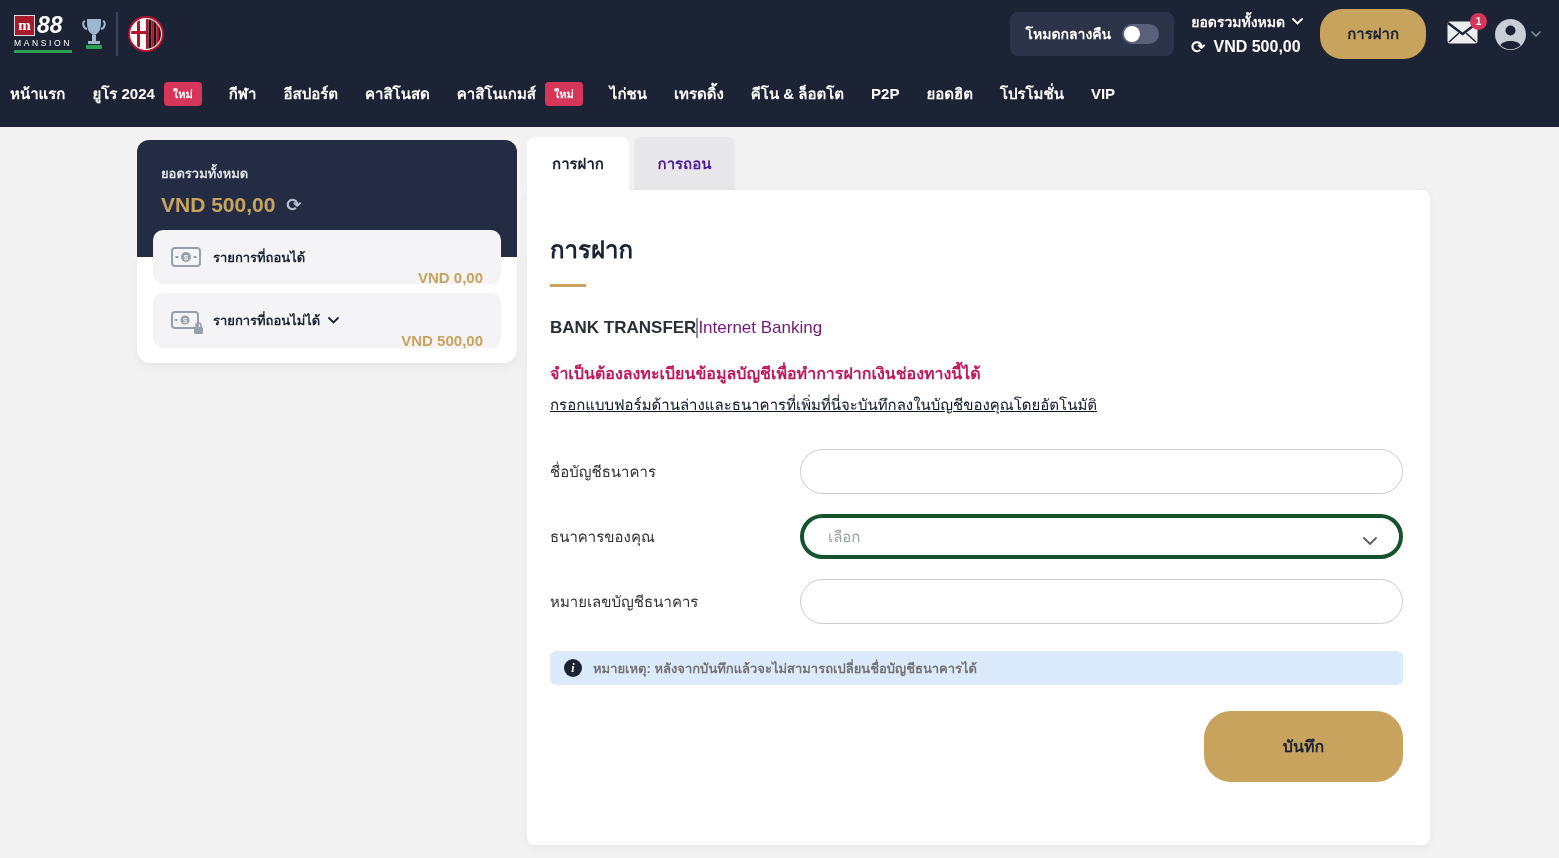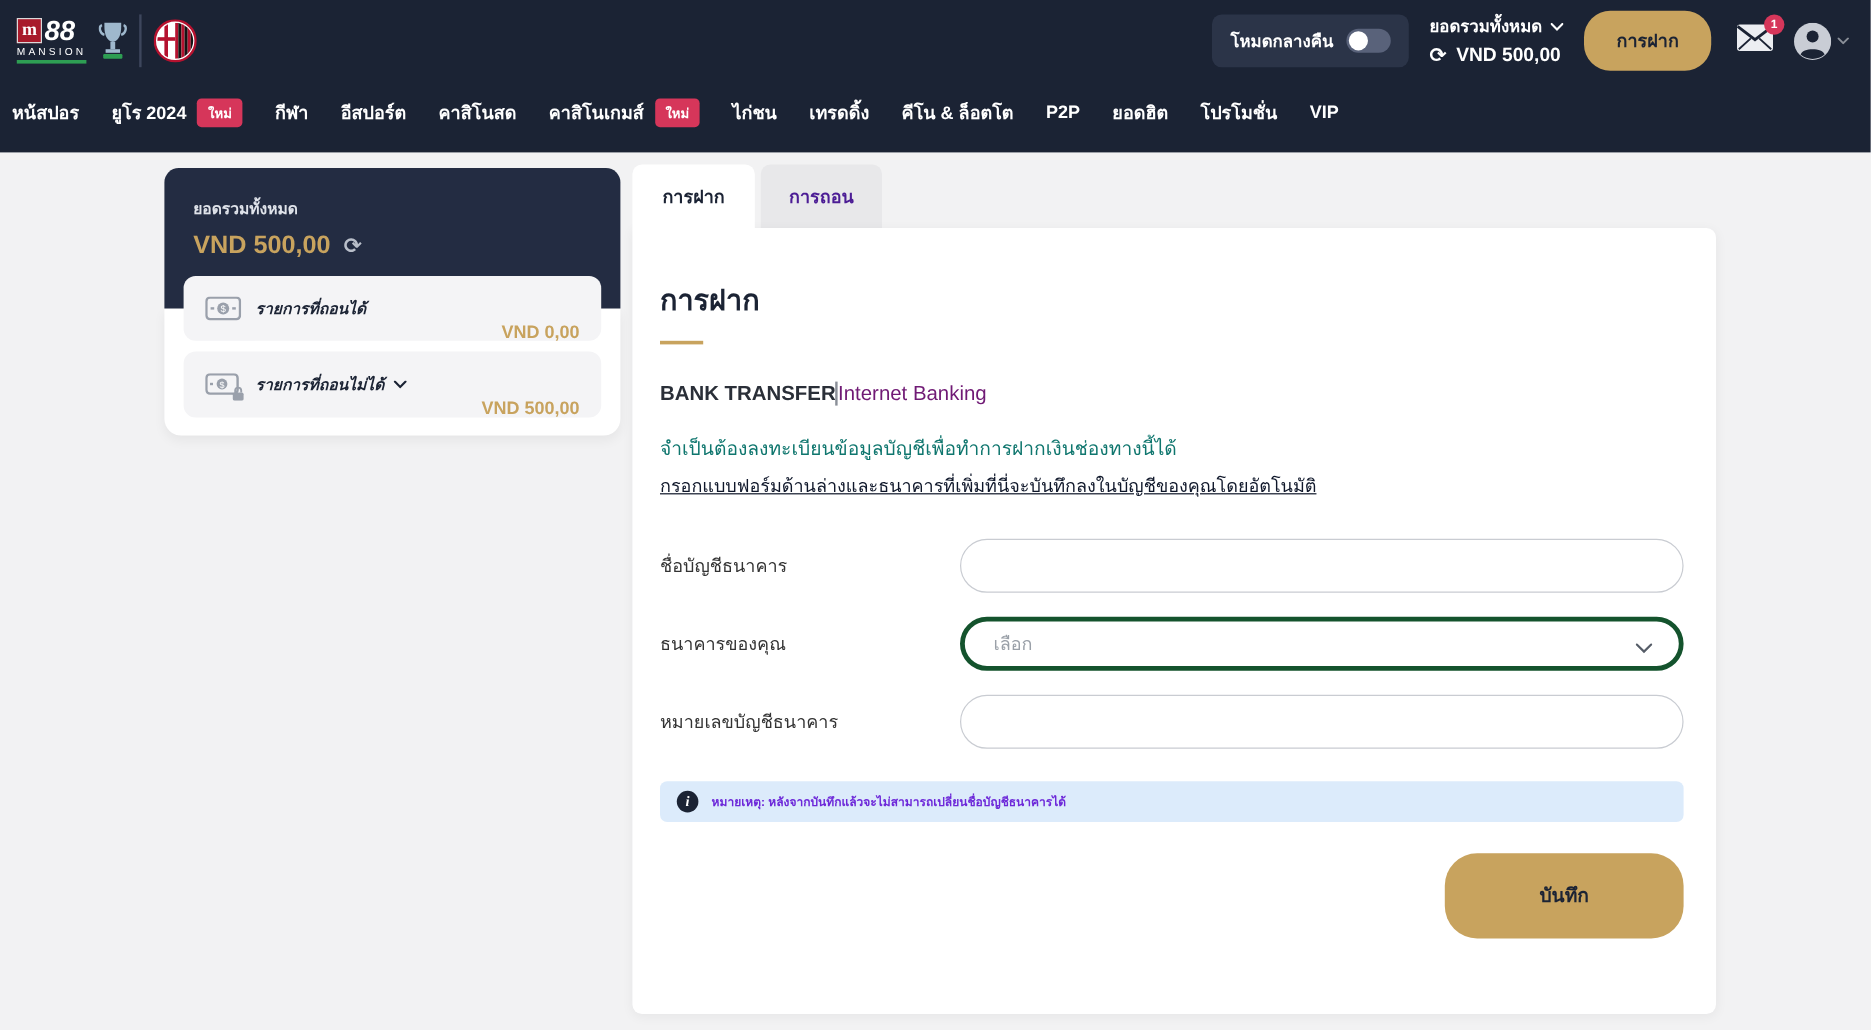--- a/index.html
+++ b/index.html
@@ -42,46 +42,46 @@
   
   .wallet { position:absolute; left:137px; top:13px; width:380px; }
   .wallet-top { background:#232c42; border-radius:12px 12px 0 0; height:117px; padding:23px 24px 0; position:relative; z-index:1; }
   .wallet-bottom { background:#fff; border-radius:0 0 14px 14px; height:106px; box-shadow:0 4px 10px rgba(0,0,0,.05); }
   .wallet-total-label { color:#dfe3ea; font-size:13px; font-weight:bold; }
   .wallet-total-value { color:#c8a35e; font-size:21px; font-weight:bold; margin-top:9px; display:flex; align-items:center; gap:11px; }
   .wallet-top .refresh-glyph { color:#b9bfca; font-size:18px; cursor:pointer; }
   .wallet-row { position:absolute; left:16px; right:16px; height:54px; background:#f4f4f6; border-radius:10px; display:flex; align-items:center; padding:0 18px; z-index:2; cursor:pointer; }
   .wallet-row.r1 { top:90px; }
   .wallet-row.r2 { top:153px; height:55px; }
-  .wallet-row-label { font-size:13px; font-weight:bold; color:#1b2334; margin-left:12px;font-style:italic; }
+  .wallet-row-label { font-size:13px; font-weight:bold; color:#1b2334; margin-left:12px; }
   .wallet-row-value { margin-left:auto; color:#c8a35e; font-size:15px; font-weight:bold;margin-top:40px; }
   .row-chevron { margin-left:8px; display:flex; }
   
   .tab { position:absolute; top:10px; height:53px; display:flex; align-items:center; justify-content:center; font-weight:bold; font-size:15px; border-radius:8px 8px 0 0; cursor:pointer; }
   .tab-deposit { left:527px; width:102px; background:#fff; color:#1b2334; z-index:3; }
   .tab-withdraw { left:634px; width:101px; background:#e8e8ea; color:#4c1d95; }
   
   .panel { position:absolute; left:527px; top:63px; width:903px; height:655px; background:#fff; border-radius:0 8px 8px 8px; box-shadow:0 2px 10px rgba(0,0,0,.05); padding:40px 27px 0 23px; z-index:2; }
   .panel-title { font-size:24px; font-weight:bold; color:#1b2334; }
   .title-underline { width:36px; height:3px; background:#c8a35e; margin-top:15px; }
   .method-row { margin-top:31px; display:flex; align-items:flex-start; }
   .method-name { font-size:17px; font-weight:bold; color:#2a2f38; }
   .method-divider { width:2px; height:20px; background:#8a8f98; }
   .method-sub { font-size:17px; color:#701a75; }
-  .instr-bold { margin-top:23px; font-size:16px; font-weight:normal; color:#0f766e; }
+  .instr-bold { margin-top:23px; font-size:16px; font-weight:bold; color:#be185d; }
   .instr-sub { margin-top:7px; font-size:15px; color:#0f172a;text-decoration:underline; }
   .form { margin-top:32px; }
   .form-row { display:flex; align-items:center; margin-top:20px; height:45px; }
   .form-label { width:250px; font-size:15px; color:#333; }
   .form-input { flex:1; height:45px; border:1px solid #c9ccd2; border-radius:23px; padding:0 24px; font-size:15px; color:#333; outline:none; background:#fff; font-family:inherit; }
   .form-select { flex:1; height:45px; border:4px solid #14532d; border-radius:23px; padding:0 24px; display:flex; align-items:center; color:#9aa0a8; font-size:15px; position:relative; cursor:pointer; background:#fff; }
   .select-chevron { position:absolute; right:22px; top:14px; }
   .note { margin-top:27px; background:#dcebfb; border-radius:6px; height:34px; display:flex; align-items:center; gap:11px; padding:0 14px; }
   .info-icon { width:18px; height:18px; border-radius:50%; background:#1b2334; color:#fff; font-size:12px; font-weight:bold; font-style:italic; font-family:"Liberation Serif",serif; display:flex; align-items:center; justify-content:center; flex:0 0 auto; }
-  .note-text { font-size:10px; font-weight:bold; color:#6d28d9; }
+  .note-text { font-size:13px; font-weight:bold; color:#737373; }
   .save-row { display:flex; justify-content:flex-end; margin-top:26px; }
   .save-btn { width:199px; height:71px; background:#c8a35e; border:none; border-radius:27px; font-size:16px; font-weight:bold; color:#1b2334; cursor:pointer; font-family:inherit; }
 </style>
 </head>
 <body>
 
 <div class="topbar">
   <div class="hdr">
     <div class="logo">
       <div class="m88-logo">
@@ -165,21 +165,21 @@
         <span style="display:flex;">
           <svg width="10" height="6" viewBox="0 0 10 6">
               <path d="M1 1 l4 4 L9 1" stroke="#8a8f98" stroke-width="1.6" fill="none" stroke-linecap="round"></path>
             </svg>
         </span>
       </div>
     </div>
   </div>
   <div class="nav">
     <div class="nav-item">
-        <span>หน้สปอร</span>
+        <span>หน้าแรก</span>
       </div>
     <div class="nav-item">
         <span>ยูโร 2024</span>
         <span class="nav-badge">ใหม่</span>
       </div>
     <div class="nav-item">
         <span>กีฬา</span>
       </div>
     <div class="nav-item">
         <span>อีสปอร์ต</span>

